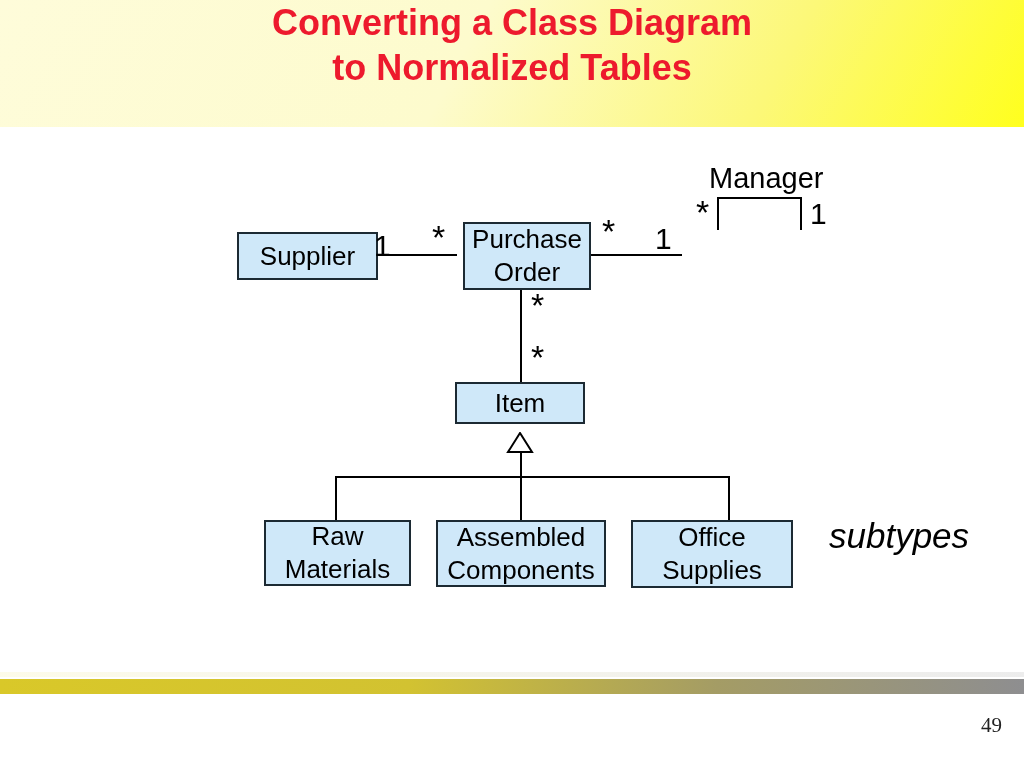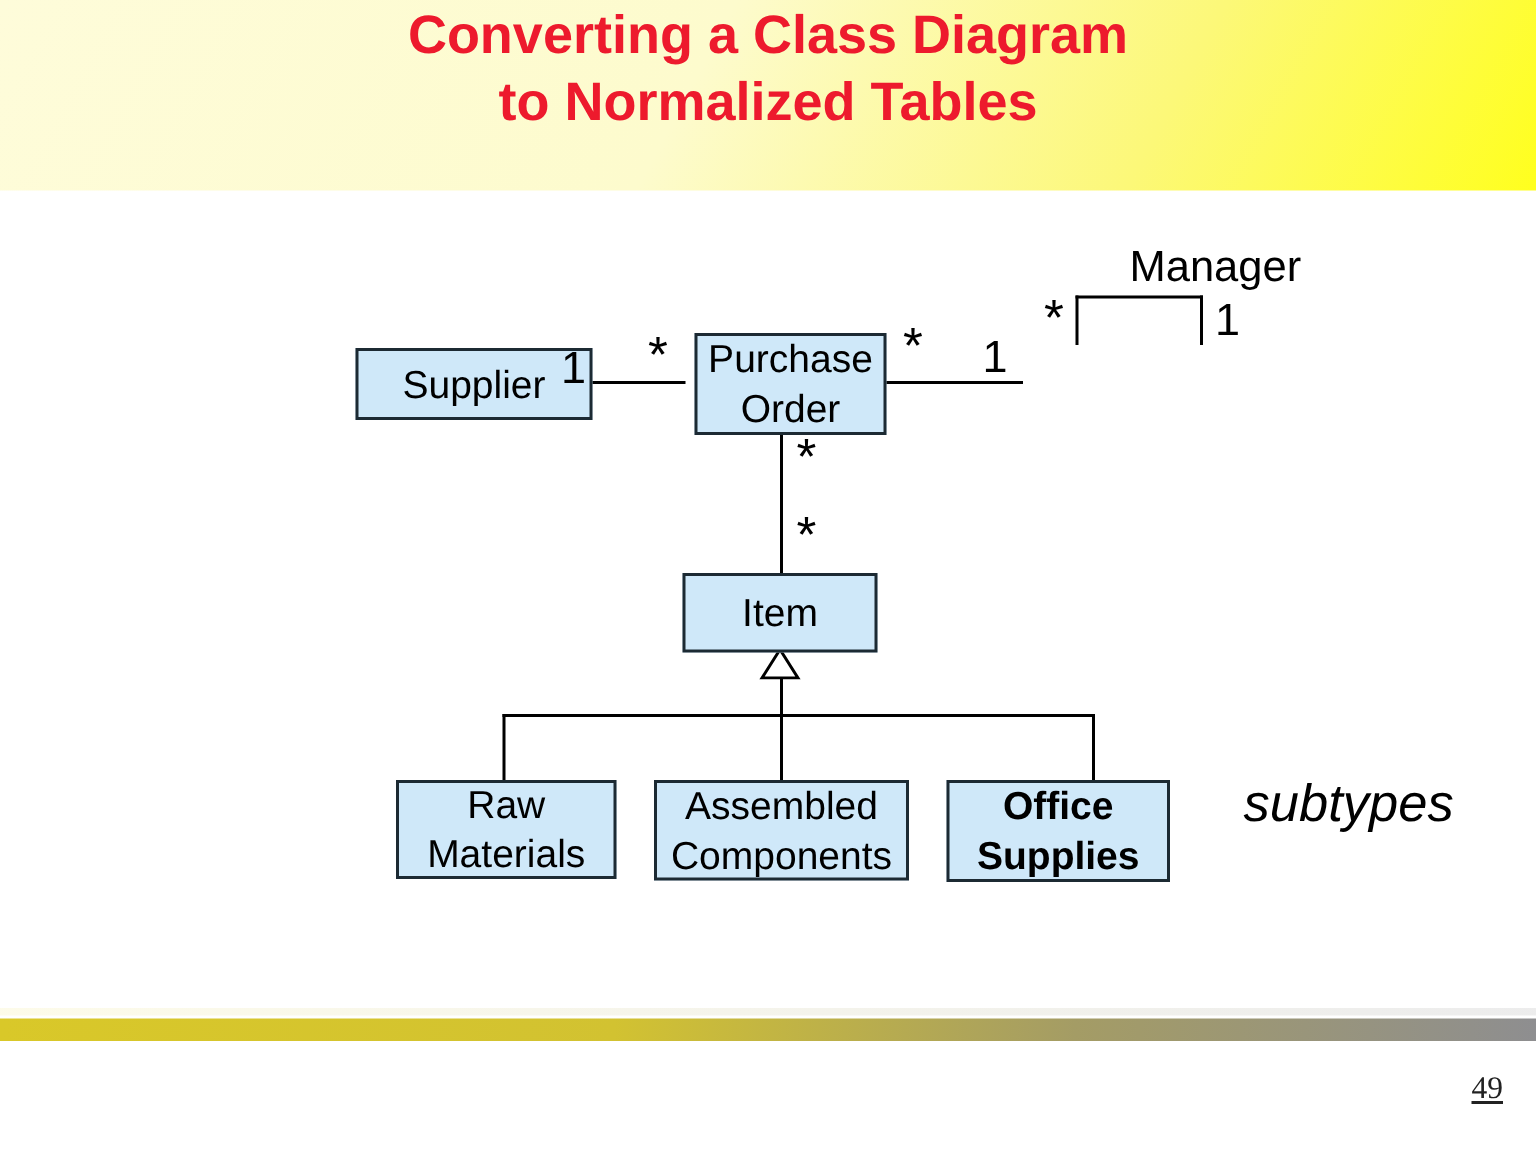--- a/index.html
+++ b/index.html
@@ -16,27 +16,27 @@
   #title{
     color:#ed1a2d;font-size:36px;font-weight:bold;line-height:45px;
     text-align:center;white-space:pre-line;letter-spacing:0px;
   }
   
   .class-box{
     position:absolute;background:#cfe8f9;border:2px solid #1c2a33;
     box-sizing:border-box;display:flex;align-items:center;justify-content:center;
     font-size:26px;line-height:33px;color:#000;text-align:center;white-space:pre-line;
   }
-  #box-supplier{left:237px;top:232px;width:158px;height:48px;}
+  #box-supplier{left:237px;top:232px;width:141px;height:48px;}
   #box-purchase-order{left:463px;top:222px;width:128px;height:68px;}
   #box-employee{left:682px;top:230px;width:128px;height:52px;}
-  #box-item{left:455px;top:382px;width:130px;height:53px;}
+  #box-item{left:455px;top:382px;width:130px;height:42px;}
   #box-raw-materials{left:264px;top:520px;width:147px;height:66px;}
   #box-assembled-components{left:436px;top:520px;width:170px;height:67px;}
-  #box-office-supplies{left:631px;top:520px;width:149px;height:68px;font-weight:bold;}
+  #box-office-supplies{left:631px;top:520px;width:162px;height:68px;}
   
   .line{position:absolute;background:#000;}
   #line-supplier-po{left:368px;top:254px;width:89px;height:2px;}
   #line-po-employee{left:585px;top:254px;width:97px;height:2px;}
   #line-po-item{left:520px;top:290px;width:2px;height:92px;}
   #line-item-tri{left:520px;top:452px;width:2px;height:26px;}
   #line-subtype-horiz{left:335px;top:476px;width:395px;height:2px;}
   #stub-raw{left:335px;top:476px;width:2px;height:44px;}
   #stub-assembled{left:520px;top:476px;width:2px;height:44px;}
   #stub-office{left:728px;top:476px;width:2px;height:44px;}
@@ -49,34 +49,34 @@
   .mult{position:absolute;font-size:30px;color:#000;line-height:30px;}
   .star{font-size:34px;line-height:30px;}
   #mult-supplier-one{left:374px;top:231px;}
   #mult-po-many-left{left:432px;top:222px;}
   #mult-po-many-right{left:602px;top:216px;}
   #mult-employee-one{left:655px;top:224px;}
   #mult-po-item-top{left:531px;top:290px;}
   #mult-po-item-bottom{left:531px;top:342px;}
   #mult-manager-many{left:696px;top:197px;}
   #mult-manager-one{left:810px;top:199px;}
-  #label-manager{position:absolute;left:709px;top:162px;font-size:29px;color:#000;margin-left:44px;}
+  #label-manager{position:absolute;left:709px;top:162px;font-size:29px;color:#000;}
   #label-subtypes{position:absolute;left:829px;top:516px;font-size:35px;font-style:italic;color:#000;}
   
   #footer-stripe-light{
     position:absolute;left:0;top:672px;width:1024px;height:5px;
     background:linear-gradient(to right,#fbf8d8,#dddddd);opacity:.55;
   }
   #footer-bar{
     position:absolute;left:0;top:679px;width:1024px;height:15px;
     background:linear-gradient(to right,#d9c829 0%,#d2c231 40%,#a49c65 70%,#8e8e90 100%);
   }
   #page-number{
     position:absolute;right:22px;top:713px;
-    font-family:"Liberation Serif",serif;font-size:21px;color:#222;text-decoration:underline;
+    font-family:"Liberation Serif",serif;font-size:21px;color:#222;
   }
 </style>
 </head>
 <body>
 
 <div id="slide">
 
   <div id="header">
     <div id="title">Converting a Class Diagram
 to Normalized Tables</div>

